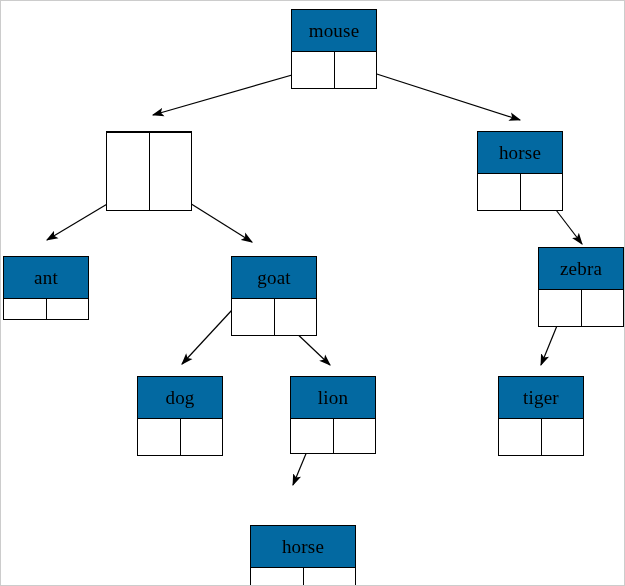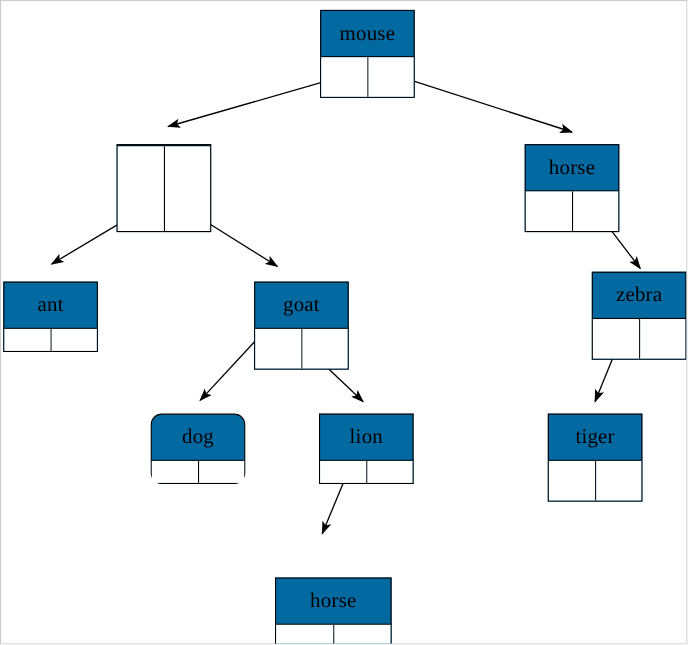--- a/index.html
+++ b/index.html
@@ -117,28 +117,28 @@
           <div class="ptr ptr-right"></div>
         </div>
       </div>
       <div class="node" style="left: 537px; top: 246px; width: 86px; height: 80px;">
         <div class="node-label">zebra</div>
         <div class="node-pointers">
           <div class="ptr ptr-left"></div>
           <div class="ptr ptr-right"></div>
         </div>
       </div>
-      <div class="node" style="left: 136px; top: 375px; width: 86px; height: 64px; border-radius: 10px;">
+      <div class="node" style="left: 136px; top: 375px; width: 86px; height: 80px;">
         <div class="node-label">dog</div>
         <div class="node-pointers">
           <div class="ptr ptr-left"></div>
           <div class="ptr ptr-right"></div>
         </div>
       </div>
-      <div class="node" style="left: 289px; top: 375px; width: 86px; height: 64px;">
+      <div class="node" style="left: 289px; top: 375px; width: 86px; height: 78px;">
         <div class="node-label">lion</div>
         <div class="node-pointers">
           <div class="ptr ptr-left"></div>
           <div class="ptr ptr-right"></div>
         </div>
       </div>
       <div class="node" style="left: 497px; top: 375px; width: 86px; height: 80px;">
         <div class="node-label">tiger</div>
         <div class="node-pointers">
           <div class="ptr ptr-left"></div>

